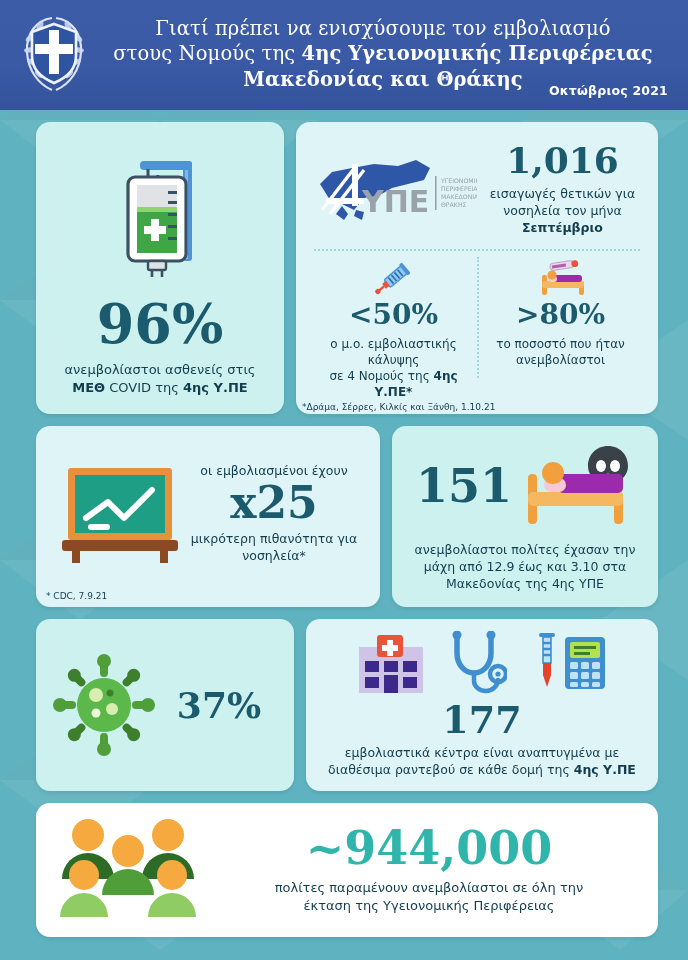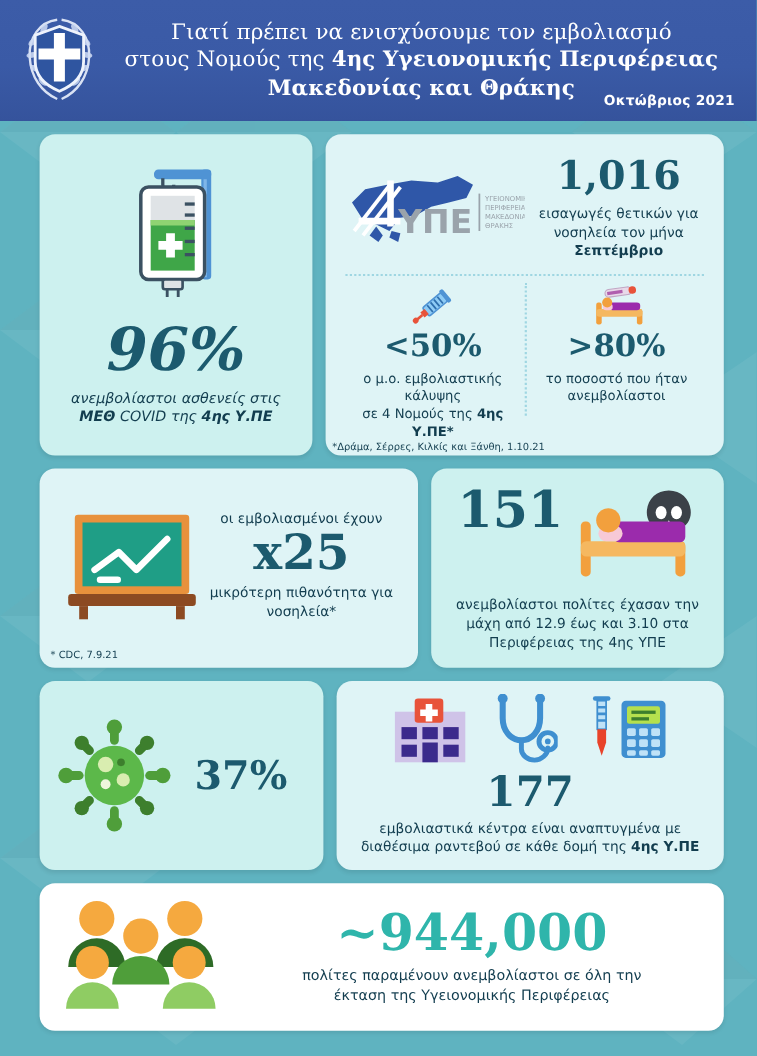--- a/index.html
+++ b/index.html
@@ -56,23 +56,22 @@
   .desc {
     color: #123d4f; font-size: 13px; line-height: 1.35; text-align: center;
   }
   .desc b { font-weight: bold; }
   .foot { color:#123d4f; font-size: 9px; }
 
   
   #r1 { align-items: stretch; }
   #card-96 {
     width: 248px; flex: 0 0 248px;
-    display:flex; flex-direction:column; align-items:center; justify-content:center;
+    display:flex; flex-direction:column; align-items:center; justify-content:flex-end;
     padding: 18px 14px;
-    font-style: italic;
   }
   #card-96 .big { font-size: 54px; margin-top: 14px; }
   #card-96 .desc { margin-top: 10px; }
 
   #card-top-right { flex: 1; display: flex; flex-direction: column; position: relative; }
   #tr-top { display:flex; align-items:center; gap:6px; padding: 6px 2px 10px; }
   #logo-4ype { flex: 0 0 165px; }
   #tr-top-text { flex:1; text-align:center; }
   #tr-top-text .big { font-size: 36px; }
   #tr-top-text .desc { margin-top: 8px; font-size: 12.5px; }
@@ -85,21 +84,21 @@
   #tr-footnote { position:absolute; left: 6px; bottom: 2px; }
 
   
   #card-x25 { width: 344px; flex:0 0 344px; display:flex; align-items:center; gap: 6px; position:relative; padding: 16px 20px 22px; }
   #card-x25 .right { flex:1; text-align:center; }
   #card-x25 .big { font-size: 44px; display:block; margin: 1px 0 6px; }
   #card-x25 .desc { font-size: 12.5px; }
   #x25-footnote { position:absolute; left: 10px; bottom: 6px; }
 
   #card-151 { flex:1; display:flex; flex-direction:column; align-items:center; justify-content:center; padding: 14px 12px; }
-  #c151-top { display:flex; justify-content:center; gap: 6px; }
+  #c151-top { display:flex; align-items:center; justify-content:center; gap: 6px; }
   #c151-top .big { font-size: 46px; }
   #card-151 .desc { margin-top: 10px; font-size: 12.5px; }
 
   
   #card-37 { width: 258px; flex:0 0 258px; display:flex; align-items:center; gap:4px; padding: 14px 16px; }
   #card-37 .right { flex:1; text-align:center; }
   #card-37 .big { font-size: 36px; }
   #card-37 .desc { margin-top: 7px; font-size: 12.5px; }
 
   #card-177 { flex:1; display:flex; flex-direction:column; align-items:center; justify-content:center; padding: 12px; }
@@ -320,21 +319,21 @@
           <rect x="96" y="52" width="9" height="32" rx="4" fill="#f2a03d"></rect>
           <rect x="10" y="52" width="95" height="14" rx="5" fill="#f5b860"></rect>
           <rect x="40" y="34" width="65" height="19" rx="5" fill="#9b2bac"></rect>
           <rect x="26" y="38" width="22" height="14" rx="7" fill="#f7c9d6"></rect>
           <circle cx="35" cy="33" r="11" fill="#f2a03d"></circle>
         </svg>
       </div>
       <div class="desc">
         <span>ανεμβολίαστοι πολίτες έχασαν την</span><br>
         <span>μάχη από 12.9 έως και 3.10 στα</span><br>
-        <span>Περιφέρειας της 4ης ΥΠΕ</span>
+        <span>Μακεδονίας της 4ης ΥΠΕ</span>
       </div>
     </div>
   </div>
 
   <div class="row" id="r3">
     <div class="card" id="card-37">
       <svg width="104" height="104" viewBox="0 0 104 104">
         <g fill="#4f9e3a">
           <rect x="48" y="6" width="8" height="18" rx="4"></rect>
             <circle cx="52" cy="8" r="7"></circle>

